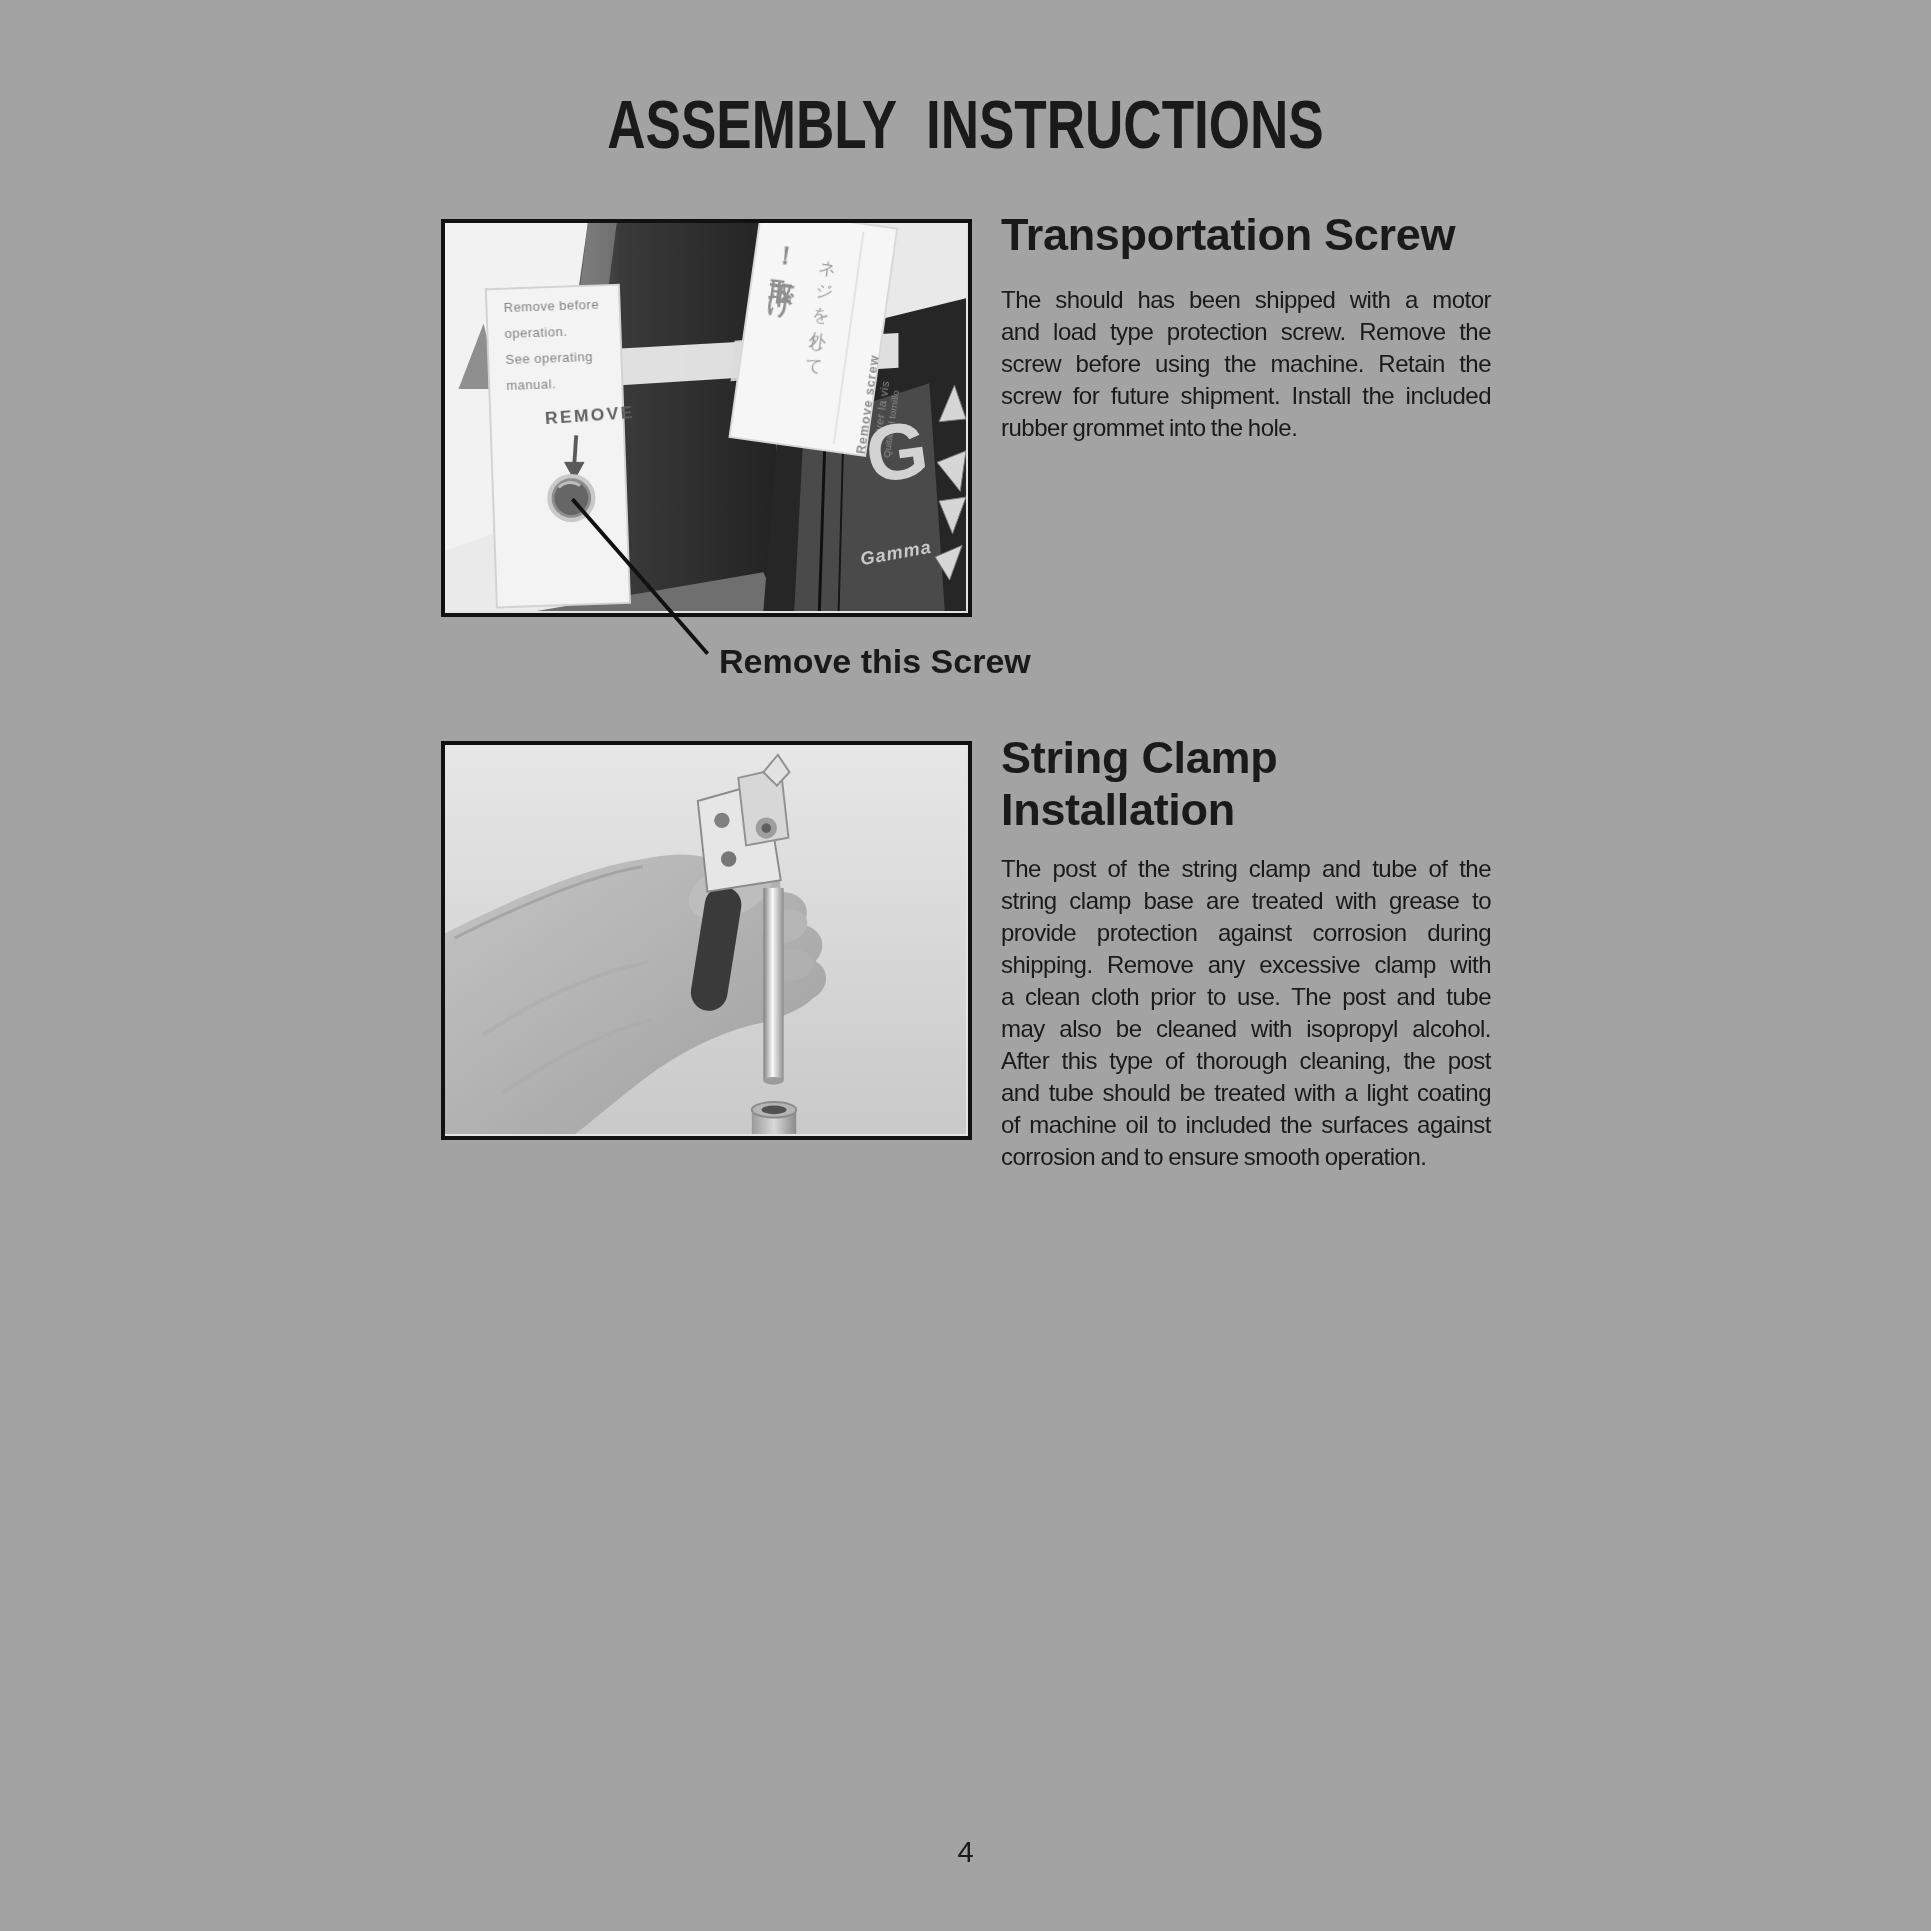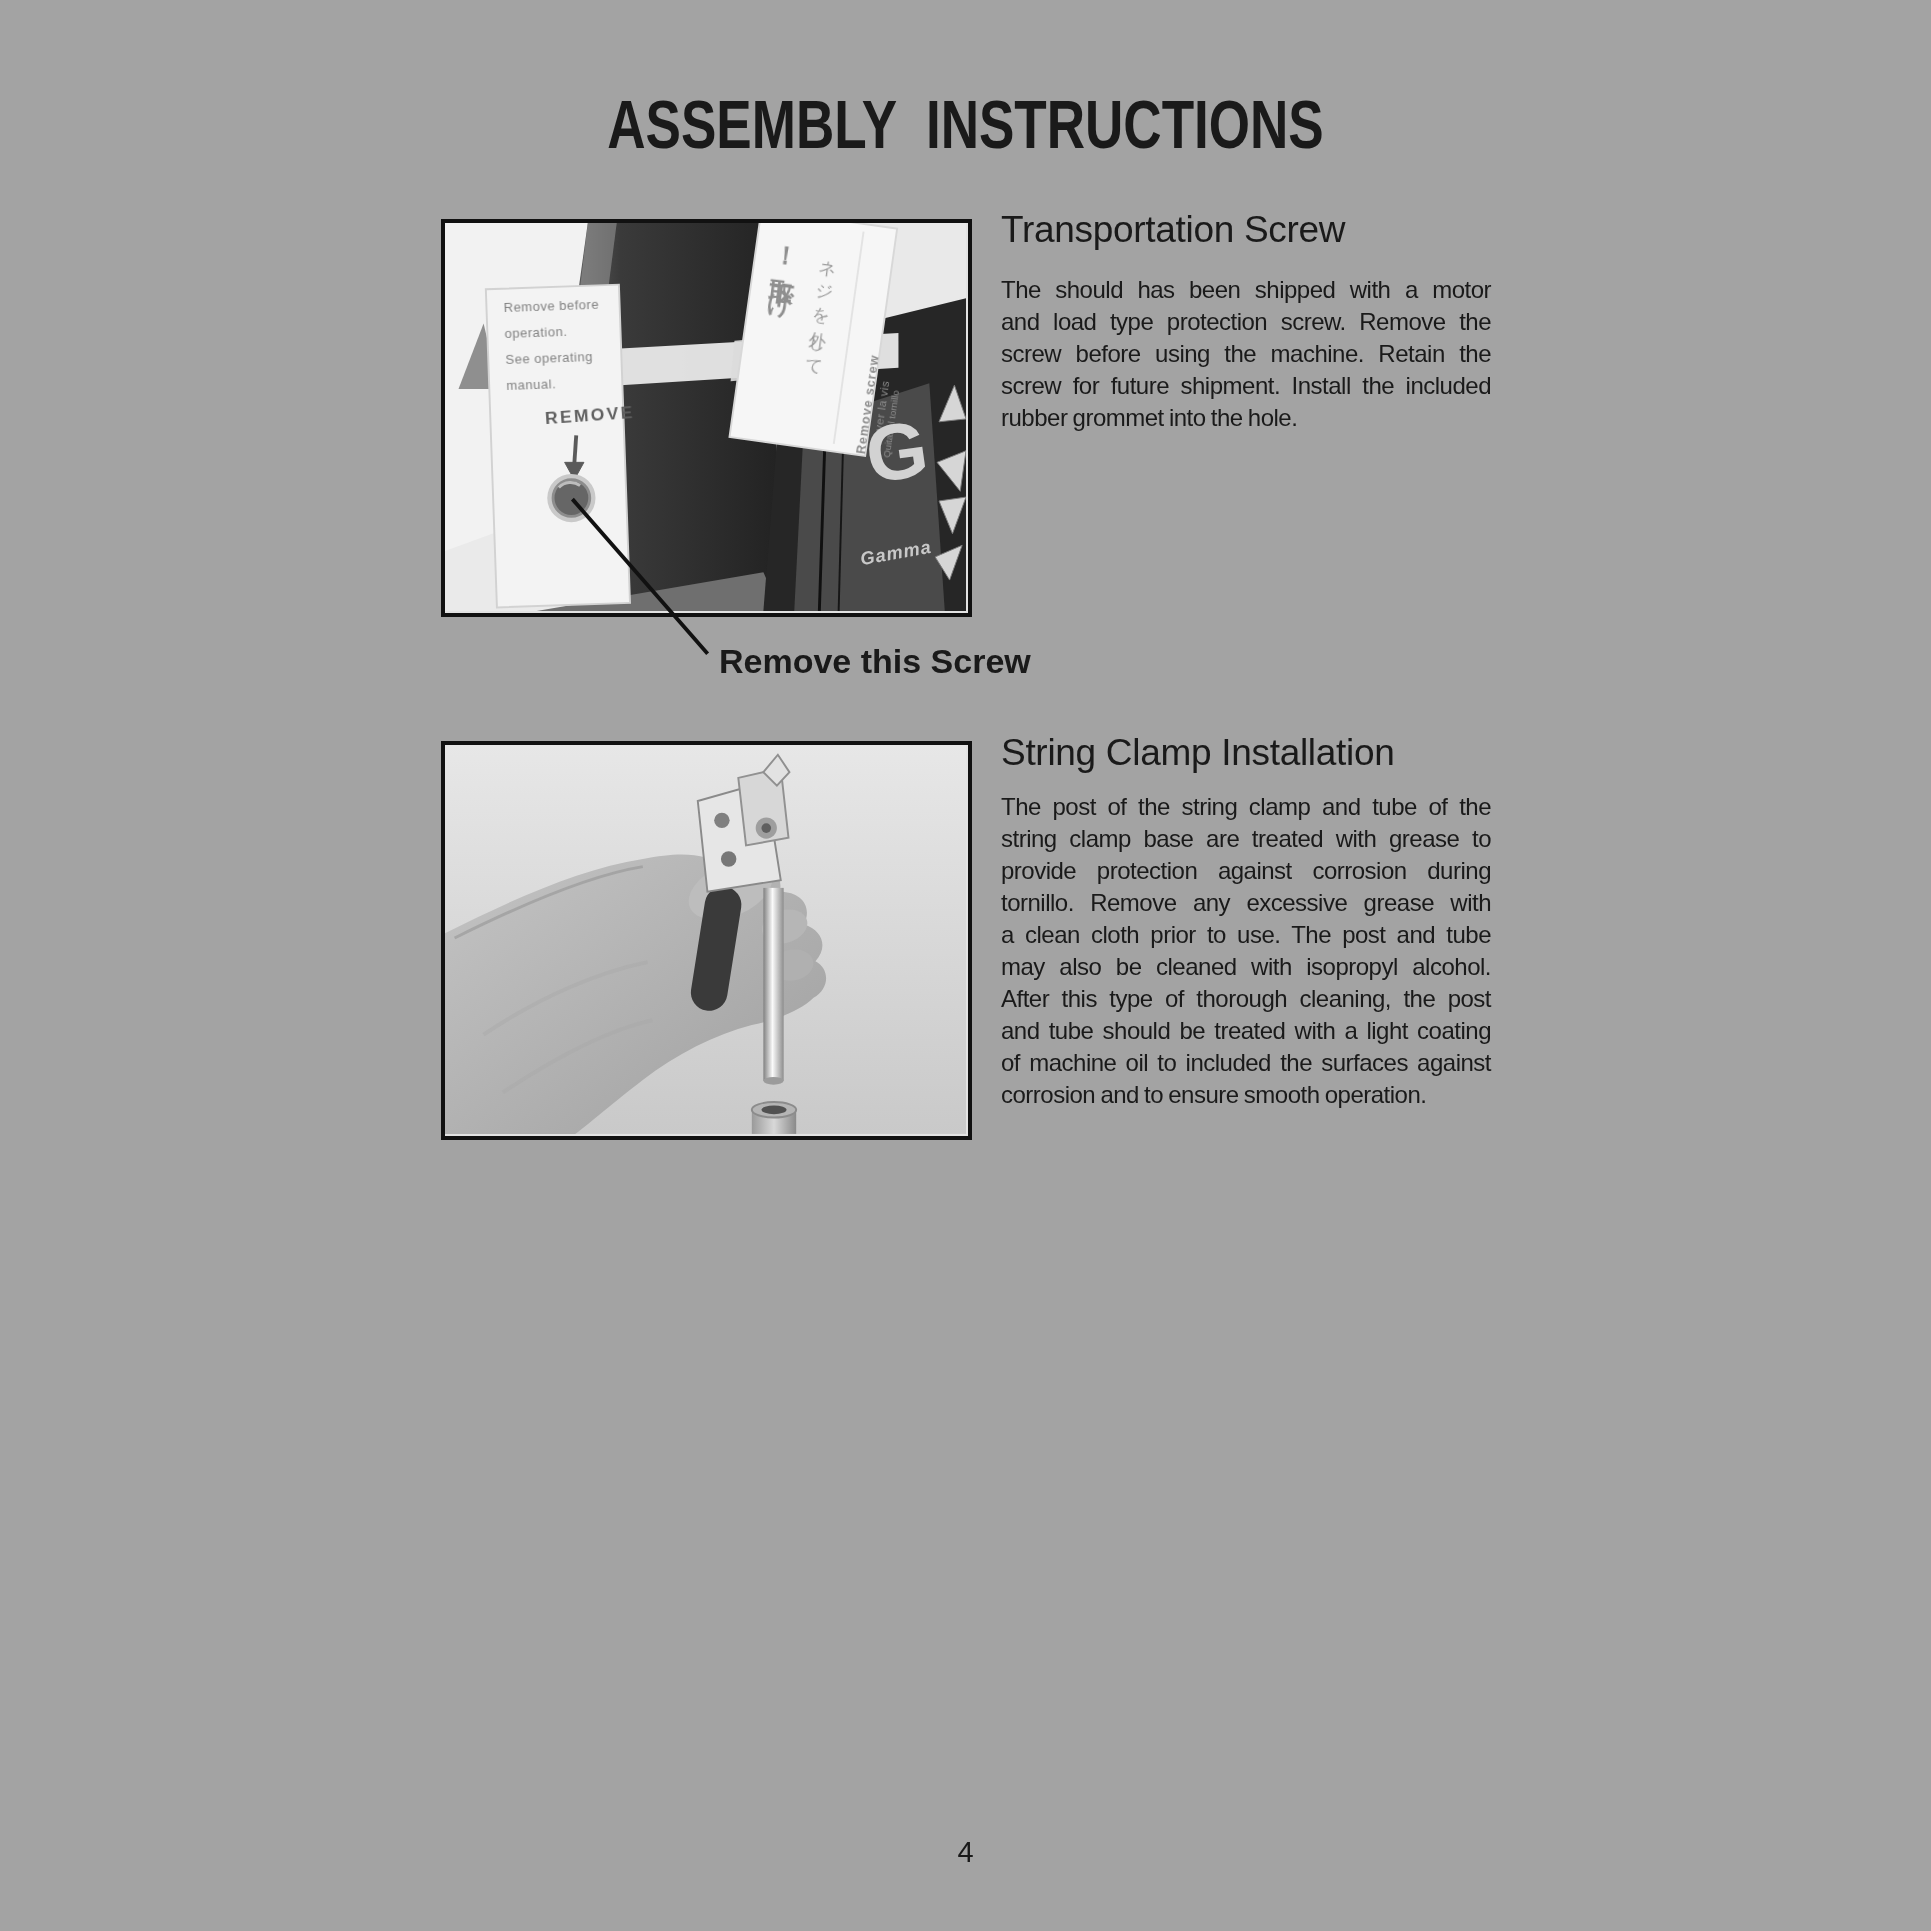--- a/index.html
+++ b/index.html
@@ -61,21 +61,21 @@
     color:#d2d2d2;transform:rotate(-8deg);line-height:79px;
   }
   .p1-gamma{
     position:absolute;left:415px;top:319px;font-size:18.3px;font-weight:bold;
     font-style:italic;color:#c8c8c8;transform:rotate(-10deg);letter-spacing:1px;
   }
   
   .sect{position:absolute;left:1001px;width:490px;}
   .sect-1{top:209px;}
   .sect-2{top:732px;}
-  .sect h2{margin:0;font-size:37px;font-weight:normal;letter-spacing:-0.3px;}
+  .sect h2{margin:0;font-size:45px;font-weight:bold;letter-spacing:-0.3px;}
   .sect-1 h2{margin-bottom:23px;}
   .sect-2 h2{margin-bottom:17px;}
   .bodyline{
     font-size:24px;line-height:32px;letter-spacing:-0.5px;word-spacing:-1px;
     text-align:justify;text-align-last:justify;white-space:normal;
   }
   .bodyline.last{text-align-last:left;}
   
   .page-number{
     position:absolute;top:1836px;left:0;width:1931px;text-align:center;
@@ -251,21 +251,21 @@
         </g>
       </svg>
     </div>
   </div>
 
   <div class="sect sect-2">
     <h2>String Clamp Installation</h2>
     <div class="bodyline">The post of the string clamp and tube of the</div>
     <div class="bodyline">string clamp base are treated with grease to</div>
     <div class="bodyline">provide protection against corrosion during</div>
-    <div class="bodyline">tornillo. Remove any excessive grease with</div>
+    <div class="bodyline">shipping. Remove any excessive clamp with</div>
     <div class="bodyline">a clean cloth prior to use.  The post and tube</div>
     <div class="bodyline">may also be cleaned with isopropyl alcohol.</div>
     <div class="bodyline">After this type of thorough cleaning, the post</div>
     <div class="bodyline">and tube should be treated with a light coating</div>
     <div class="bodyline">of machine oil to included the surfaces against</div>
     <div class="bodyline last">corrosion and to ensure smooth operation.</div>
   </div>
 
   <div class="page-number">4</div>
 

